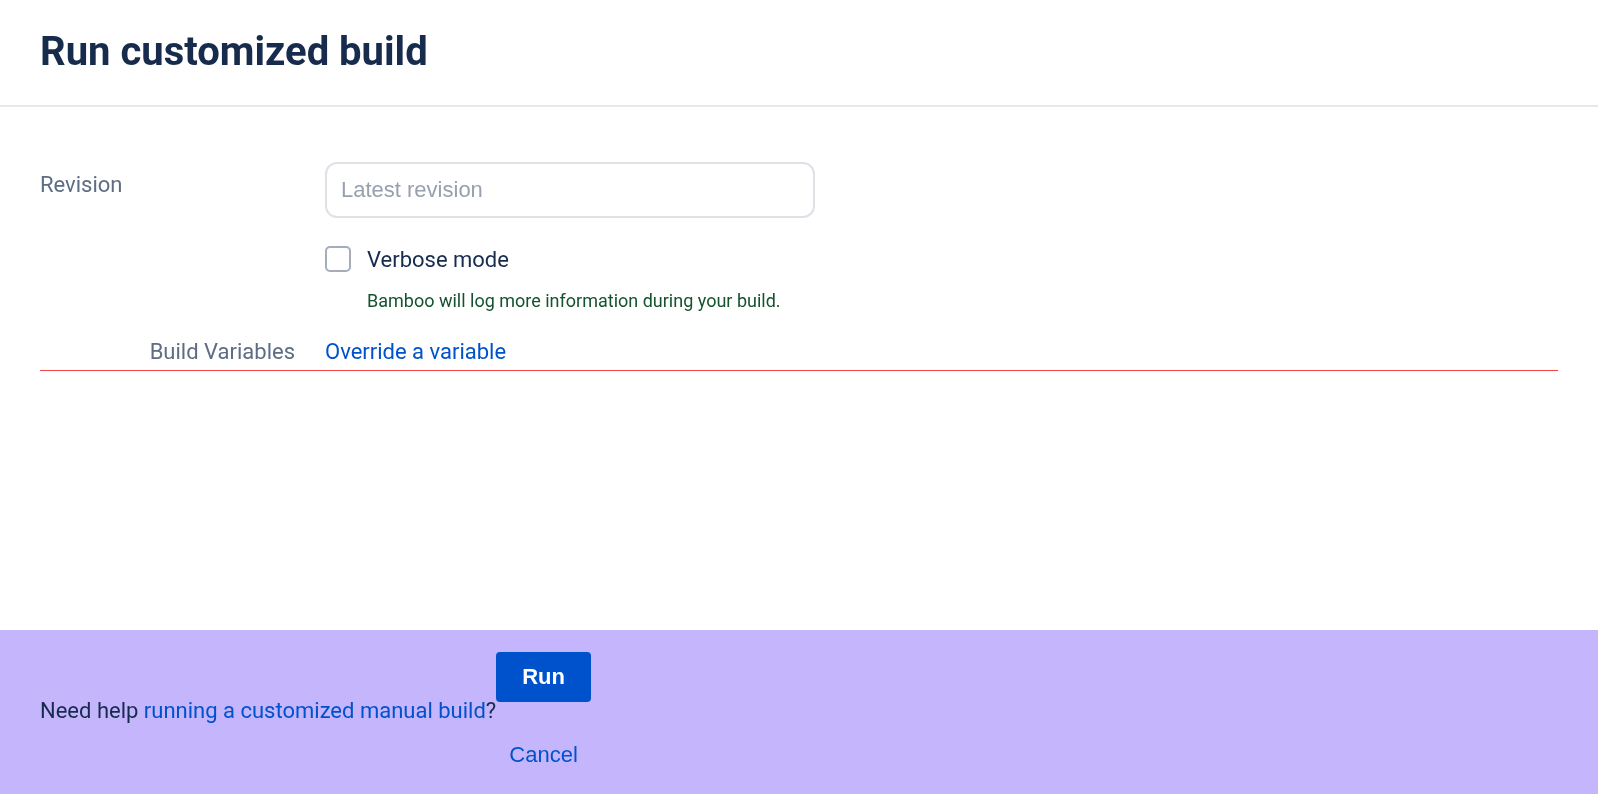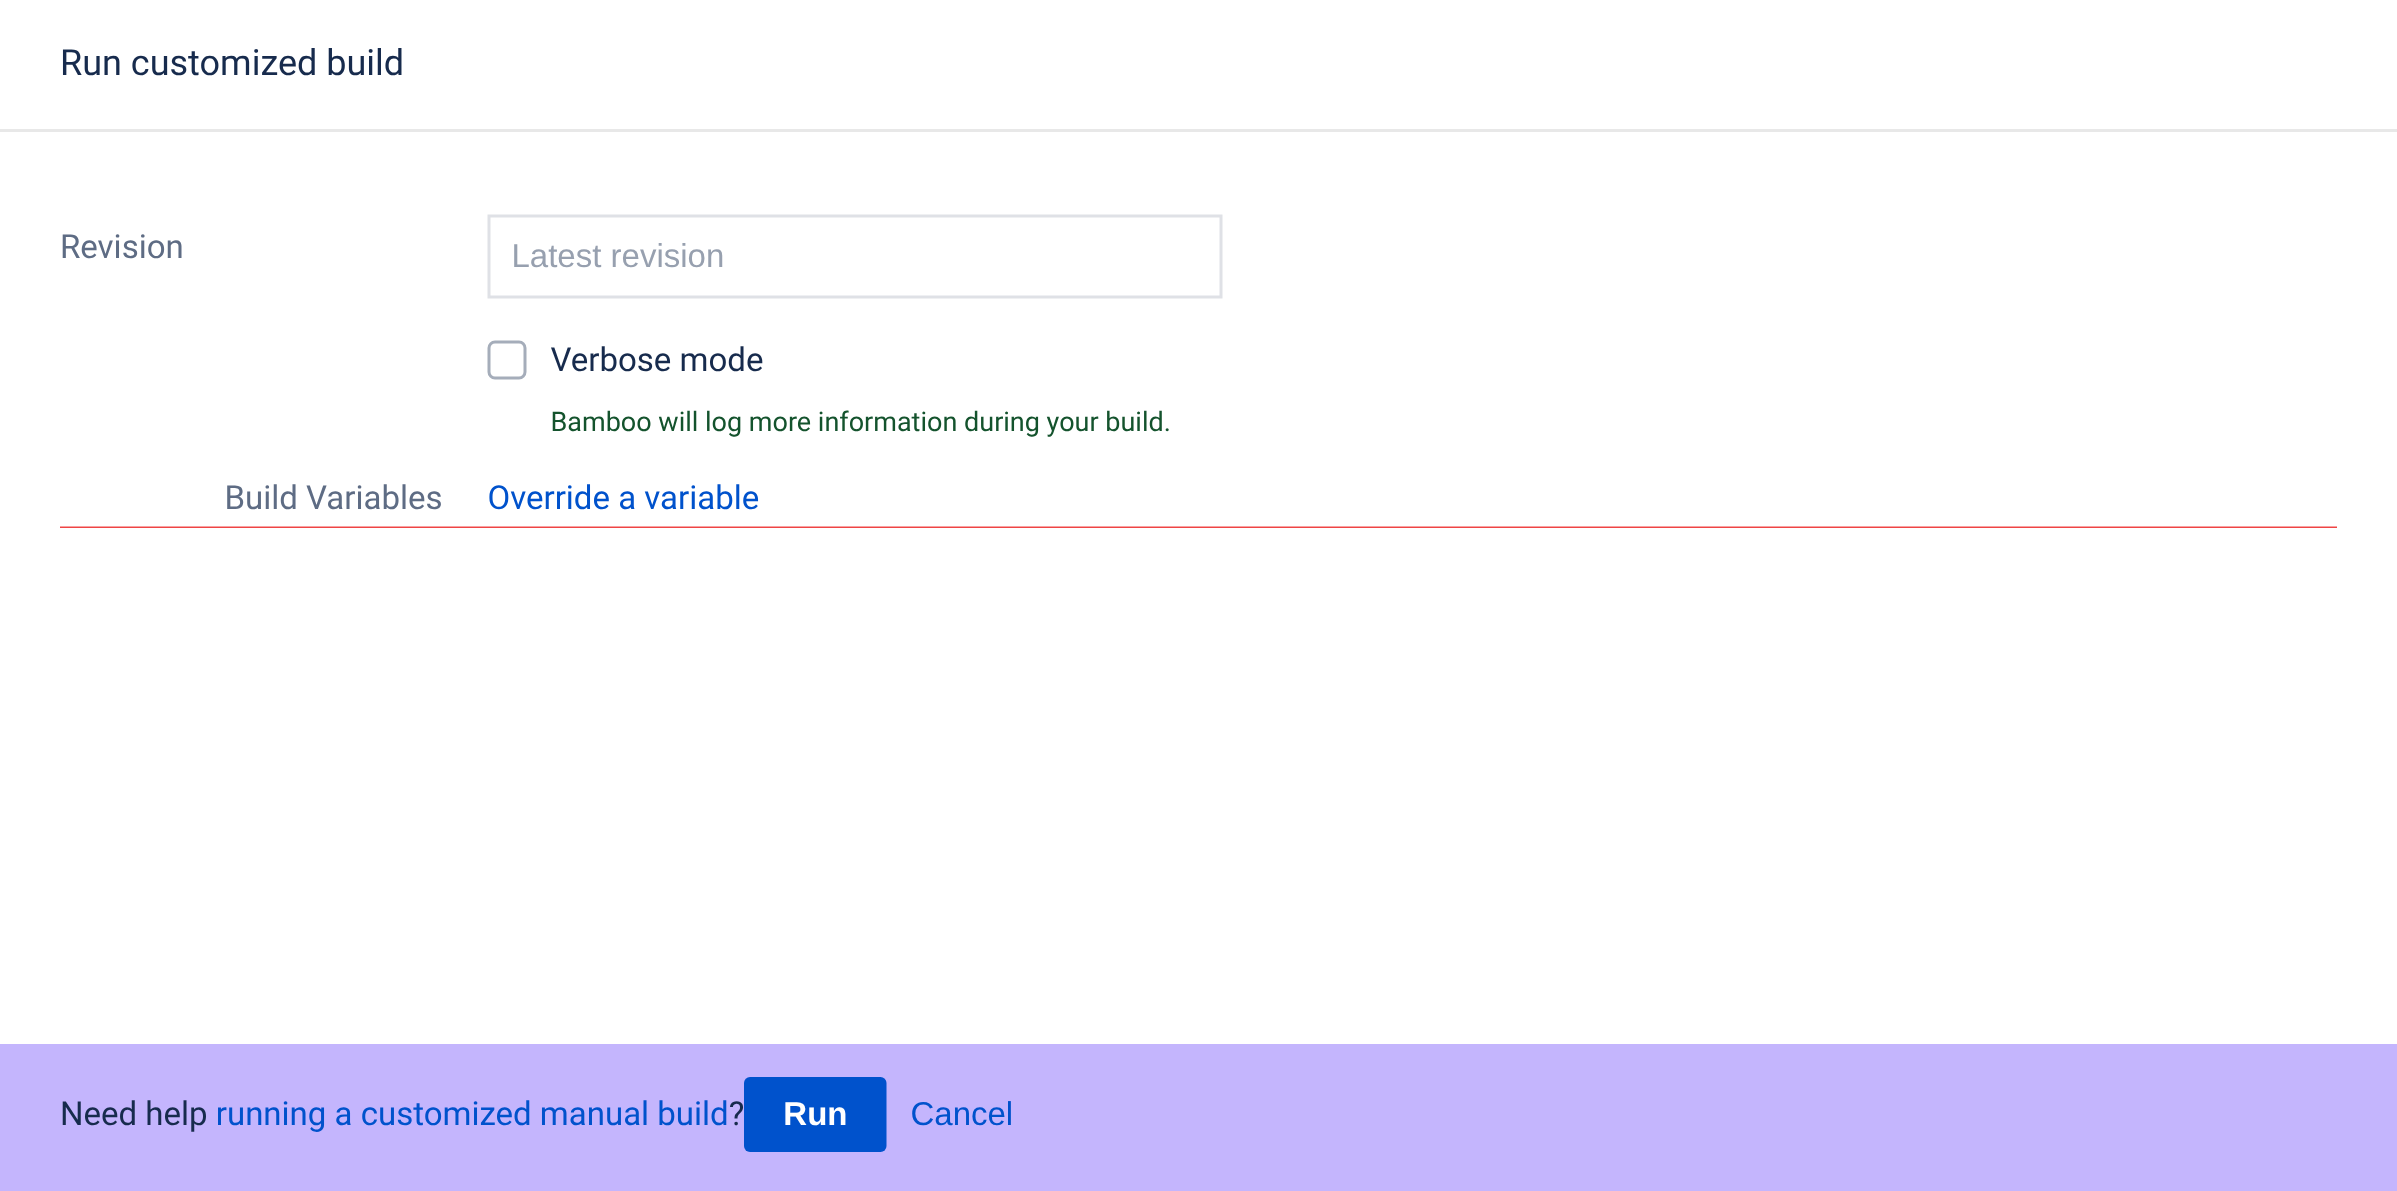--- a/index.html
+++ b/index.html
@@ -14,22 +14,22 @@
       height: 794px;
       display: flex;
       flex-direction: column;
       overflow: hidden;
     }
     .header {
       padding: 28px 40px 30px 40px;
       border-bottom: 2px solid #e8e8e8;
     }
     .header-title {
-      font-size: 24px;
-      font-weight: 400;
+      font-size: 40px;
+      font-weight: 700;
       color: #172b4d;
     }
     .content {
       flex: 1;
       padding: 55px 40px 0 40px;
     }
     .form-row {
       display: flex;
       align-items: flex-start;
       margin-bottom: 28px;
@@ -44,21 +44,21 @@
     }
     .form-field {
       flex: 1;
     }
     .text-input {
       width: 490px;
       height: 56px;
       padding: 0 14px;
       font-size: 22px;
       border: 2px solid #dfe1e6;
-      border-radius: 0;
+      border-radius: 12px;
       color: #172b4d;
       background: #ffffff;
     }
     .text-input::placeholder {
       color: #97a0af;
     }
     .help-text {
       margin-top: 28px;
       font-size: 21px;
       color: #5e6c84;
@@ -113,21 +113,22 @@
       align-items: center;
       justify-content: flex-start;
     }
     .footer-help {
       font-size: 22px;
       color: #172b4d;
     }
     .footer-actions {
       display: flex;
       align-items: center;
-      gap: 16px;
+      gap: 40px;
+      flex-direction: column;
     }
     .btn-primary {
       background: #0052cc;
       color: #ffffff;
       border: none;
       border-radius: 4px;
       padding: 12px 26px;
       font-size: 22px;
       font-weight: 600;
       cursor: pointer;

